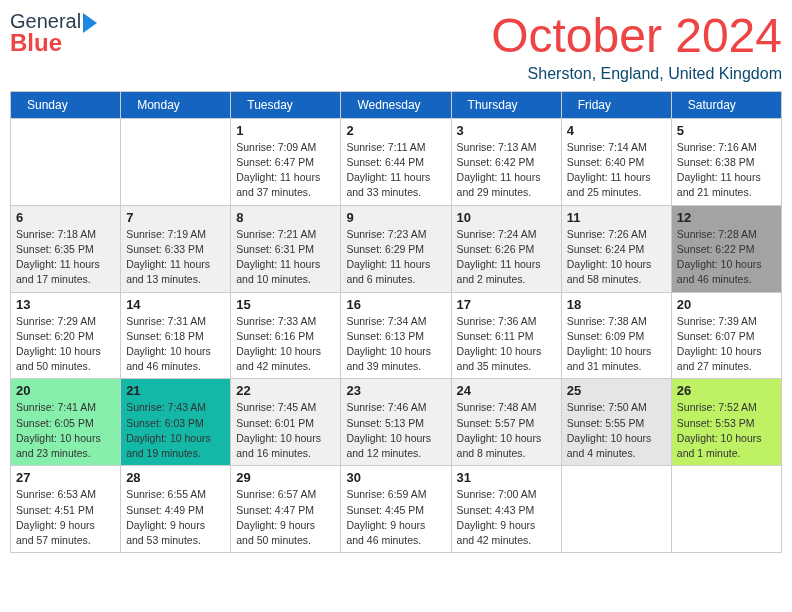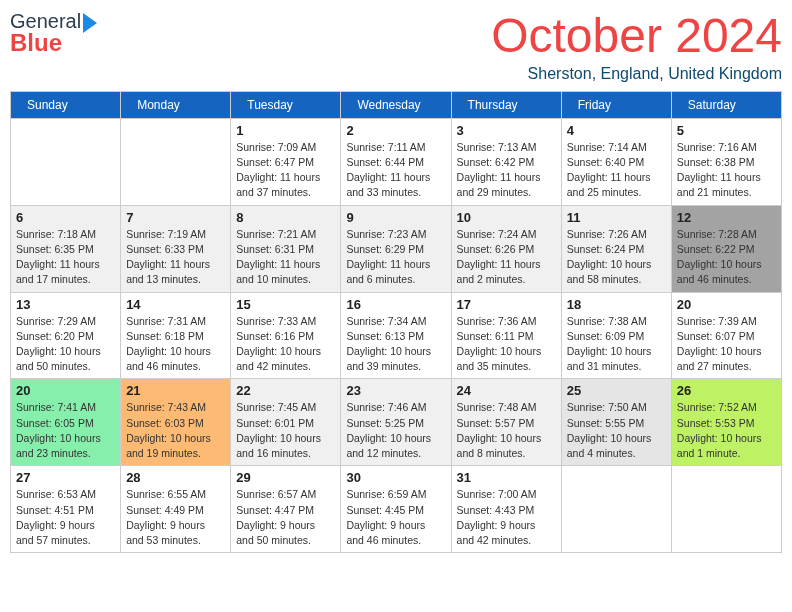--- a/index.html
+++ b/index.html
@@ -204,31 +204,31 @@
         <td>
           <span class="day-num">20</span>
           <div class="day-info"><span>Sunrise: 7:39 AM</span><br><span>Sunset: 6:07 PM</span><br><span>Daylight: 10 hours and 27 minutes.</span></div>
         </td>
       </tr>
       <tr class="week-row">
         <td style="background: #86efac; margin-top: 8px;">
           <span class="day-num">20</span>
           <div class="day-info"><span>Sunrise: 7:41 AM</span><br><span>Sunset: 6:05 PM</span><br><span>Daylight: 10 hours and 23 minutes.</span></div>
         </td>
-        <td style="background: #fdba74;">
+        <td style="background: #14b8a6;">
           <span class="day-num">21</span>
           <div class="day-info"><span>Sunrise: 7:43 AM</span><br><span>Sunset: 6:03 PM</span><br><span>Daylight: 10 hours and 19 minutes.</span></div>
         </td>
         <td style="background: rgb(240, 240, 240);">
           <span class="day-num">22</span>
           <div class="day-info"><span>Sunrise: 7:45 AM</span><br><span>Sunset: 6:01 PM</span><br><span>Daylight: 10 hours and 16 minutes.</span></div>
         </td>
         <td style="background: rgb(240, 240, 240);">
           <span class="day-num">23</span>
-          <div class="day-info"><span>Sunrise: 7:46 AM</span><br><span>Sunset: 5:25 PM</span><br><span>Daylight: 10 hours and 12 minutes.</span></div>
+          <div class="day-info"><span>Sunrise: 7:46 AM</span><br><span>Sunset: 5:13 PM</span><br><span>Daylight: 10 hours and 12 minutes.</span></div>
         </td>
         <td style="background: rgb(240, 240, 240);">
           <span class="day-num">24</span>
           <div class="day-info"><span>Sunrise: 7:48 AM</span><br><span>Sunset: 5:57 PM</span><br><span>Daylight: 10 hours and 8 minutes.</span></div>
         </td>
         <td style="background: #e5e5e5;">
           <span class="day-num">25</span>
           <div class="day-info"><span>Sunrise: 7:50 AM</span><br><span>Sunset: 5:55 PM</span><br><span>Daylight: 10 hours and 4 minutes.</span></div>
         </td>
         <td style="background: #bef264;">

